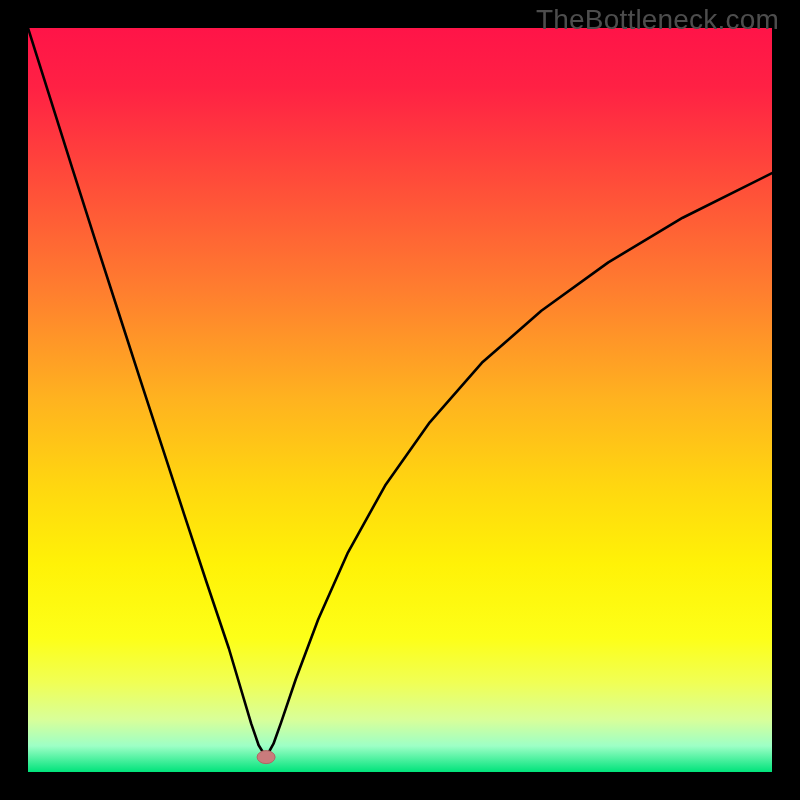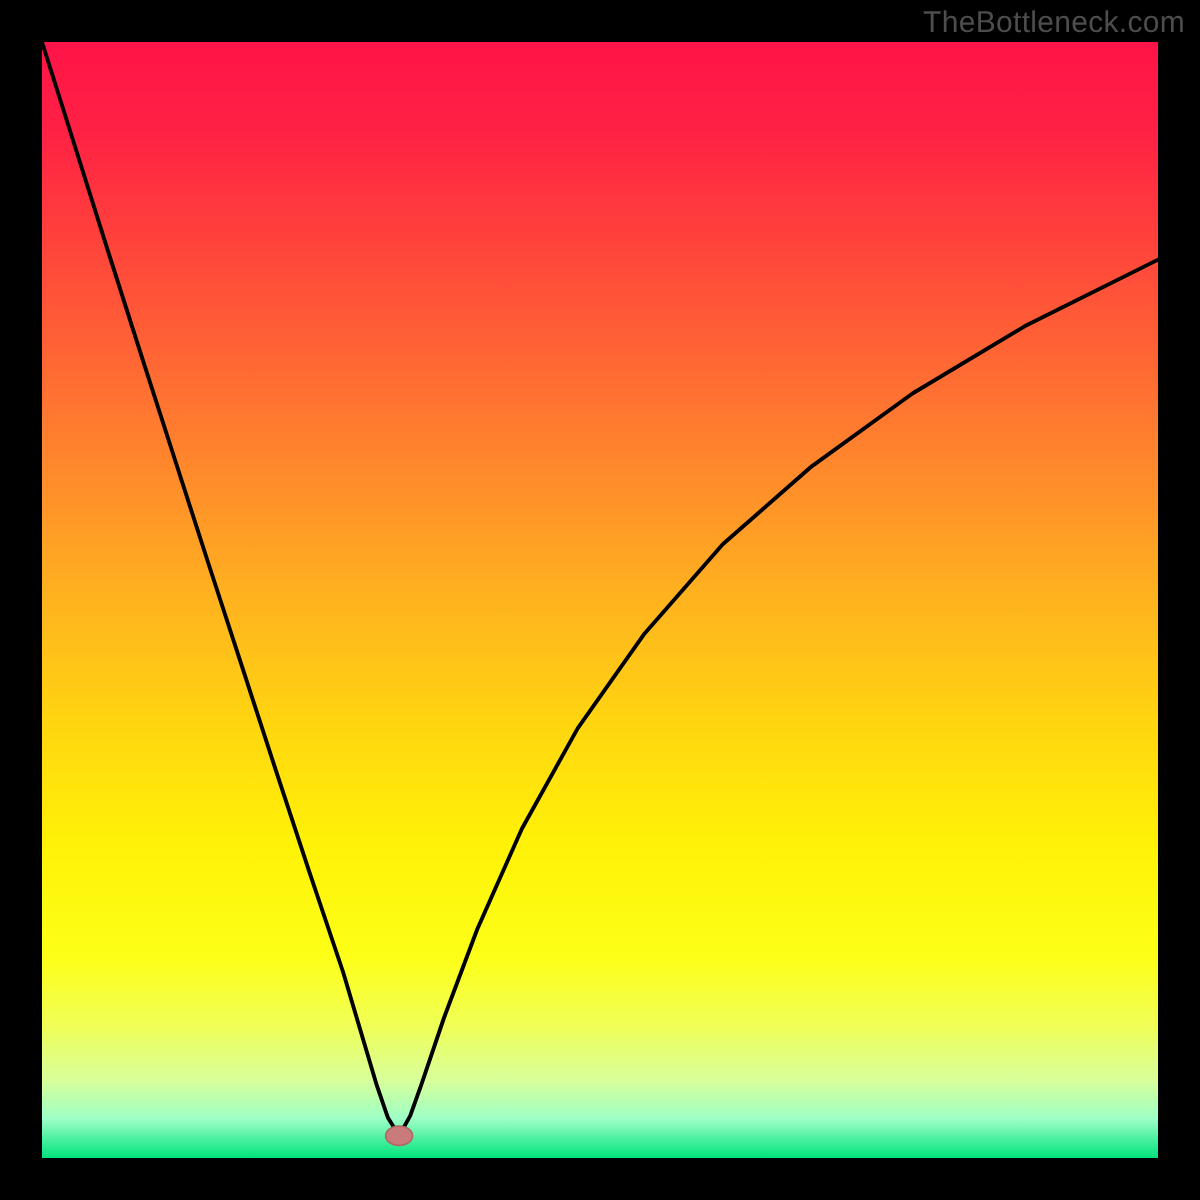--- a/index.html
+++ b/index.html
@@ -19,23 +19,23 @@
   .plot {
     position: absolute;
     left: 28px;
     top: 28px;
     width: 744px;
     height: 744px;
   }
   .watermark {
     position: absolute;
     top: 4px;
-    right: 10px;
+    right: 21px;
     color: #4d4d4d;
-    font-size: 20px;
+    font-size: 28px;
     font-weight: 400;
     letter-spacing: 0.2px;
     user-select: none;
   }
   svg { display: block; }
 </style>
 </head>
 <body>
 
 <div class="outer">

